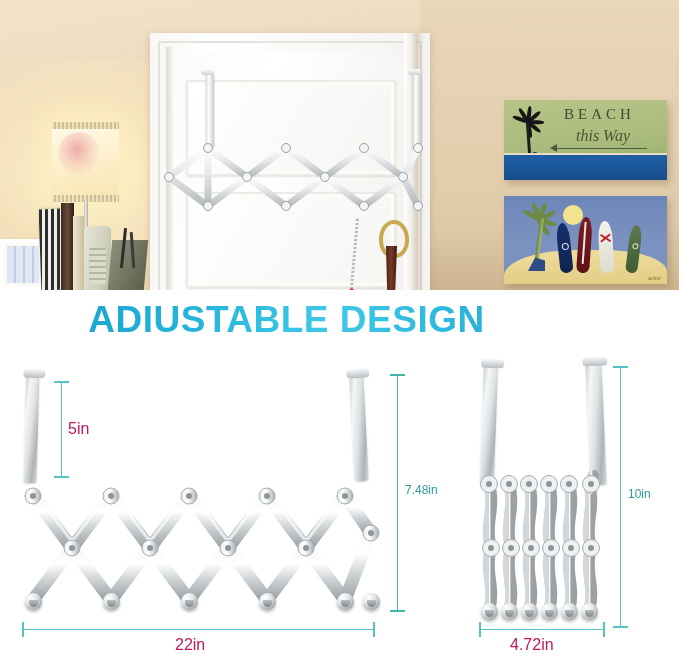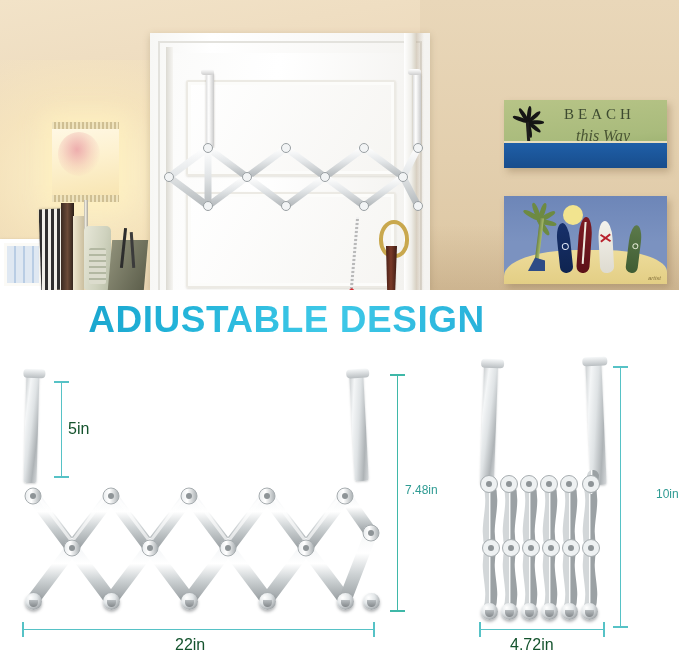--- a/index.html
+++ b/index.html
@@ -181,21 +181,21 @@
     position:absolute;left:122px;top:228px;width:3px;height:40px;
     background:#2d2d2d;transform:rotate(6deg);
   }
   .pen2{
     position:absolute;left:131px;top:232px;width:3px;height:36px;
     background:#3b3b3b;transform:rotate(-4deg);
   }
 
   
   .art-top{
-    position:absolute;left:504px;top:100px;width:163px;height:68px;
+    position:absolute;left:504px;top:100px;width:163px;height:80px;
     background:linear-gradient(175deg,#b7c487 0%,#a9bb7c 55%,#9db271 75%,#9db271 76%);
     box-shadow:3px 4px 7px rgba(140,115,80,.4);
     overflow:hidden;
   }
   .art-top .sea{
     position:absolute;left:0;bottom:0;width:100%;height:25px;
     background:linear-gradient(180deg,#1f5fa8,#184d8c);
     border-top:2px solid #e8dfbe;
   }
   .art-top .beach-word{
@@ -330,21 +330,21 @@
   }
   .dim-v .cap.t{top:0;}
   .dim-v .cap.b{bottom:0;}
   .dim-h{position:absolute;height:1px;background:#56c2c6;}
   .dim-h .cap{
     position:absolute;top:-7px;width:2px;height:15px;background:#56c2c6;
   }
   .dim-h .cap.l{left:0;}
   .dim-h .cap.r{right:0;}
   .dim-label{
-    position:absolute;color:#14532d;font-size:16px;white-space:nowrap;
+    position:absolute;color:#be185d;font-size:16px;white-space:nowrap;
   }
   .dim-label.teal2{color:#2f9b93;font-size:12px;}
 </style>
 </head>
 <body>
 
 <div id="page">
 
   <div class="photo">
     <div class="wall-right"></div>
@@ -644,21 +644,21 @@
       <div class="knob" style="left:41px;top:255px;"></div>
       <div class="knob" style="left:61px;top:255px;"></div>
       <div class="knob" style="left:81px;top:255px;"></div>
       <div class="knob" style="left:101px;top:255px;"></div>
       <div class="knob" style="left:121px;top:255px;"></div>
 
       <div class="dim-v" style="left:160px;top:18px;height:262px;">
         <span class="cap t"></span>
           <span class="cap b"></span>
       </div>
-      <div class="dim-label teal2" style="left:168px;top:139px;margin-left:28px;">10in</div>
+      <div class="dim-label teal2" style="left:168px;top:139px;">10in</div>
 
       <div class="dim-h" style="left:19px;top:281px;width:126px;">
         <span class="cap l"></span>
           <span class="cap r"></span>
       </div>
       <div class="dim-label" style="left:50px;top:288px;">4.72in</div>
     </div>
 
   </div>
 </div>

